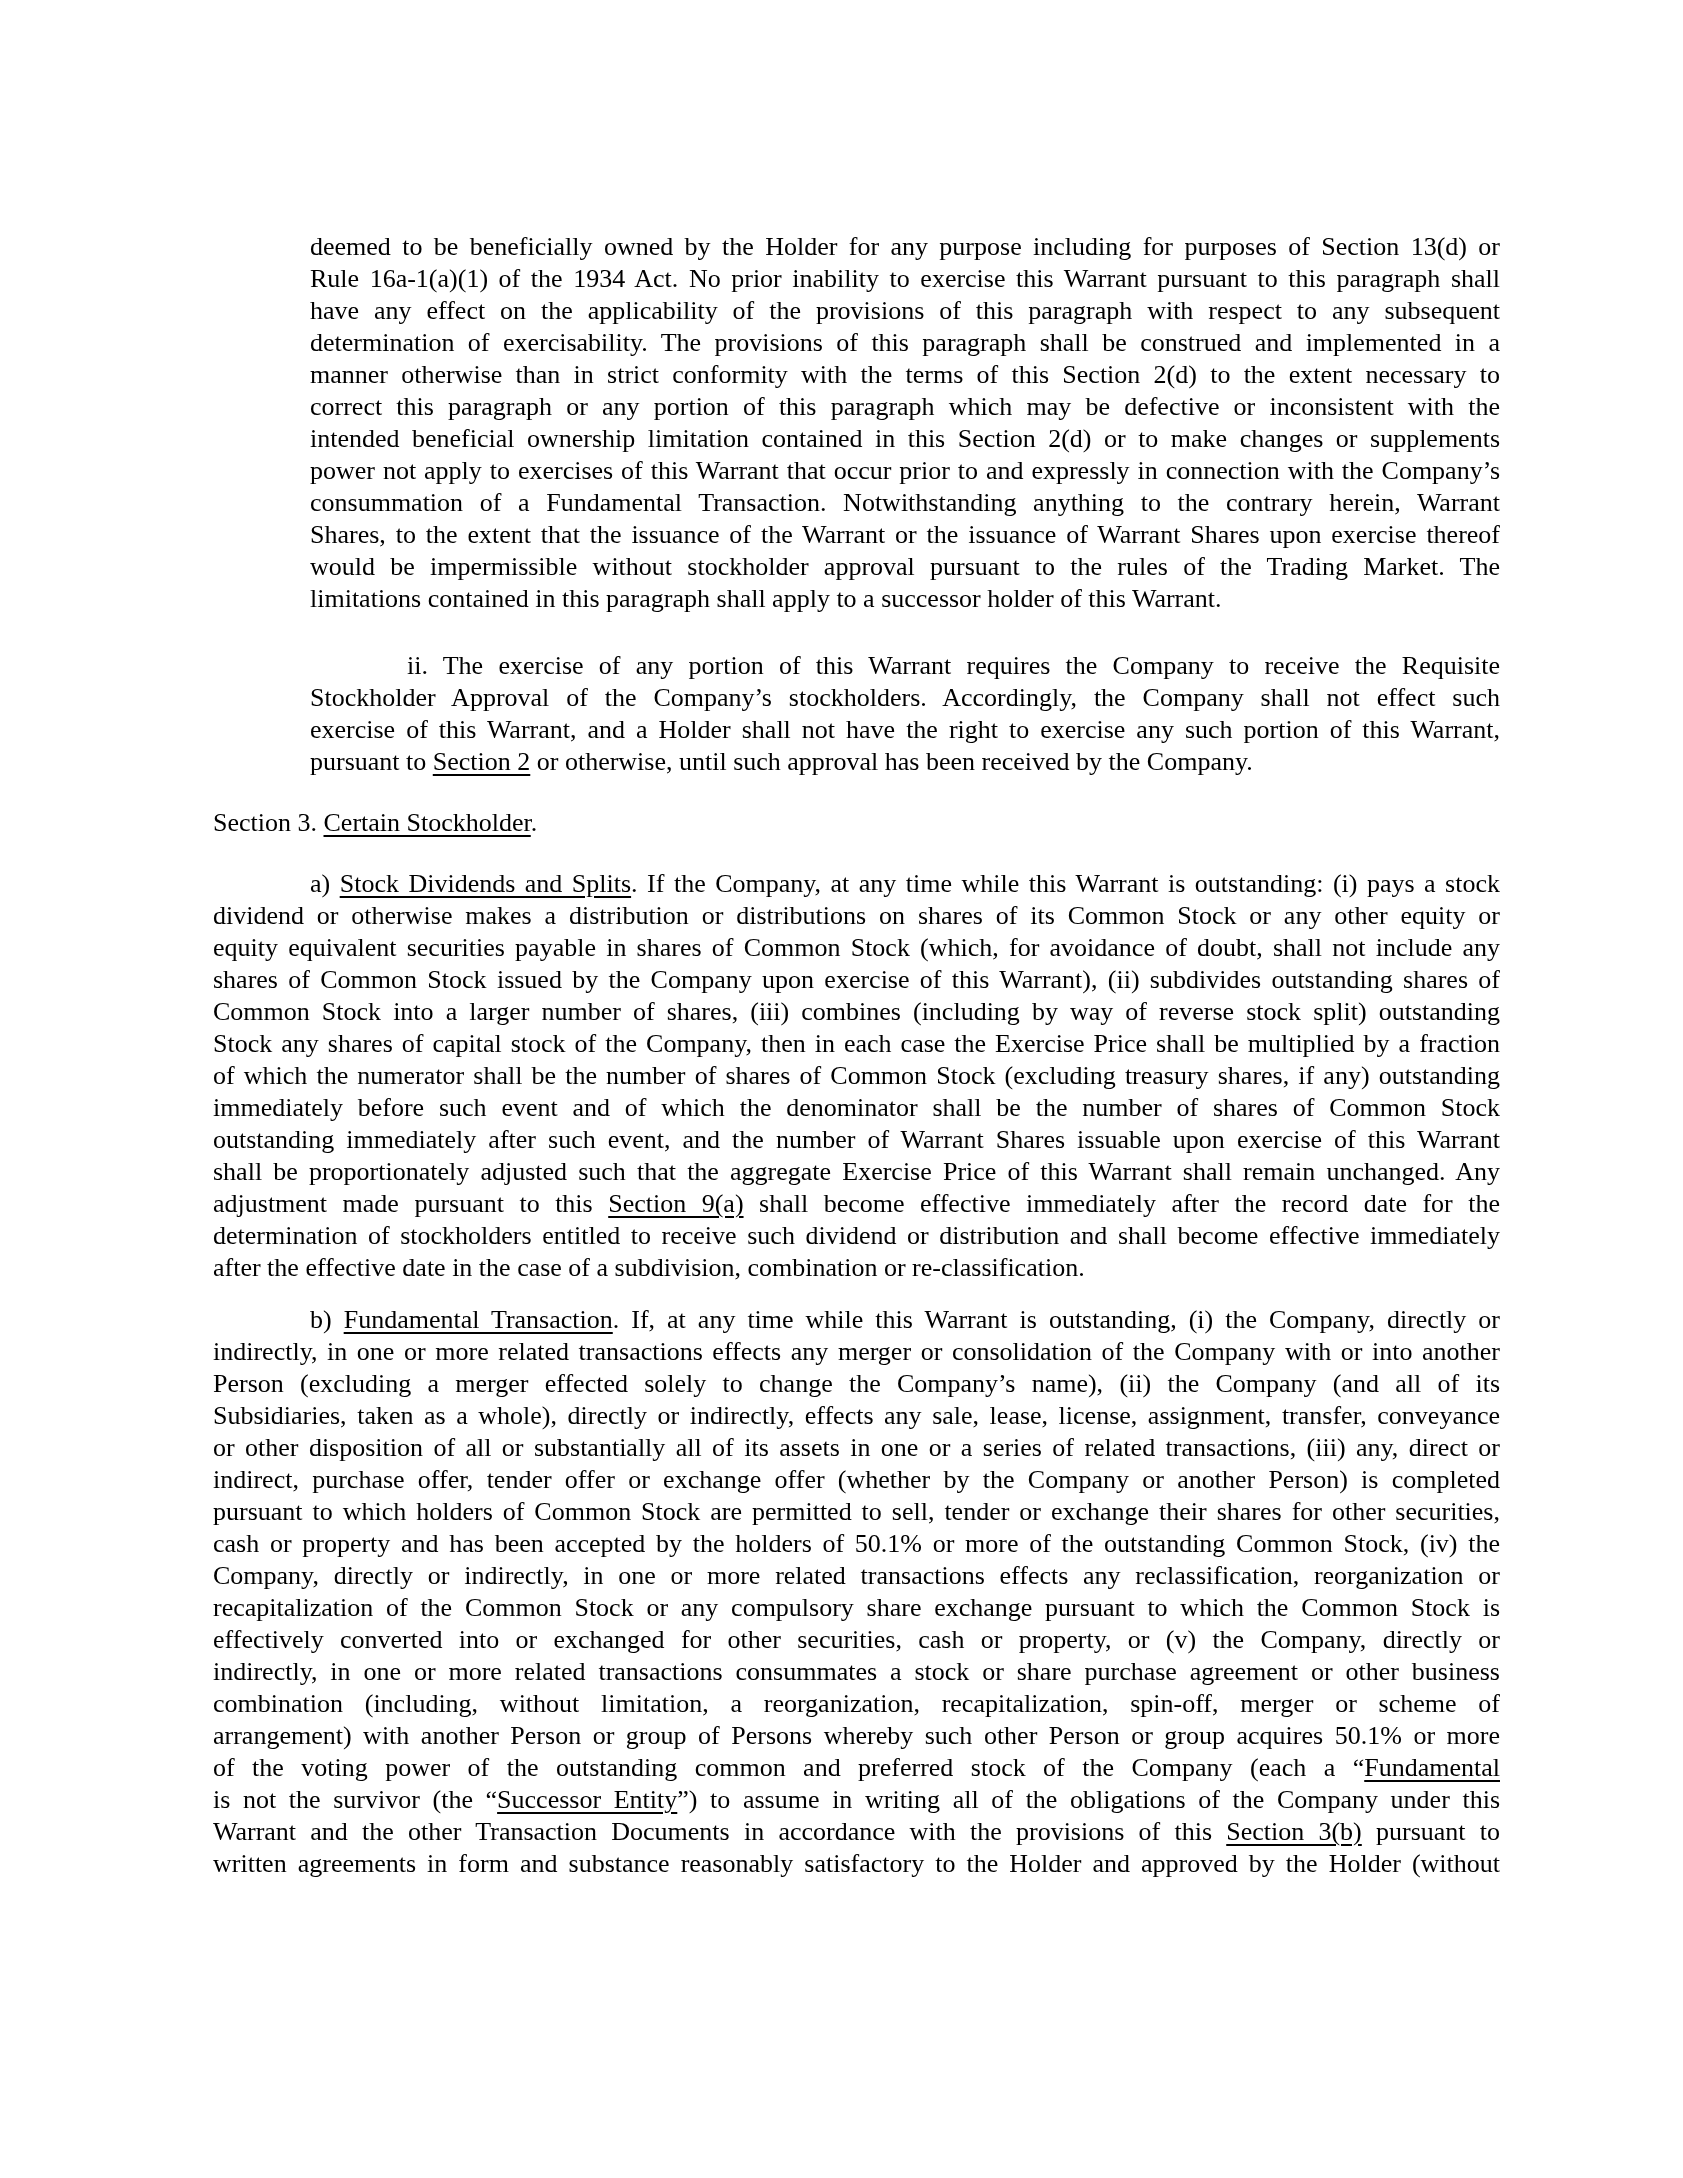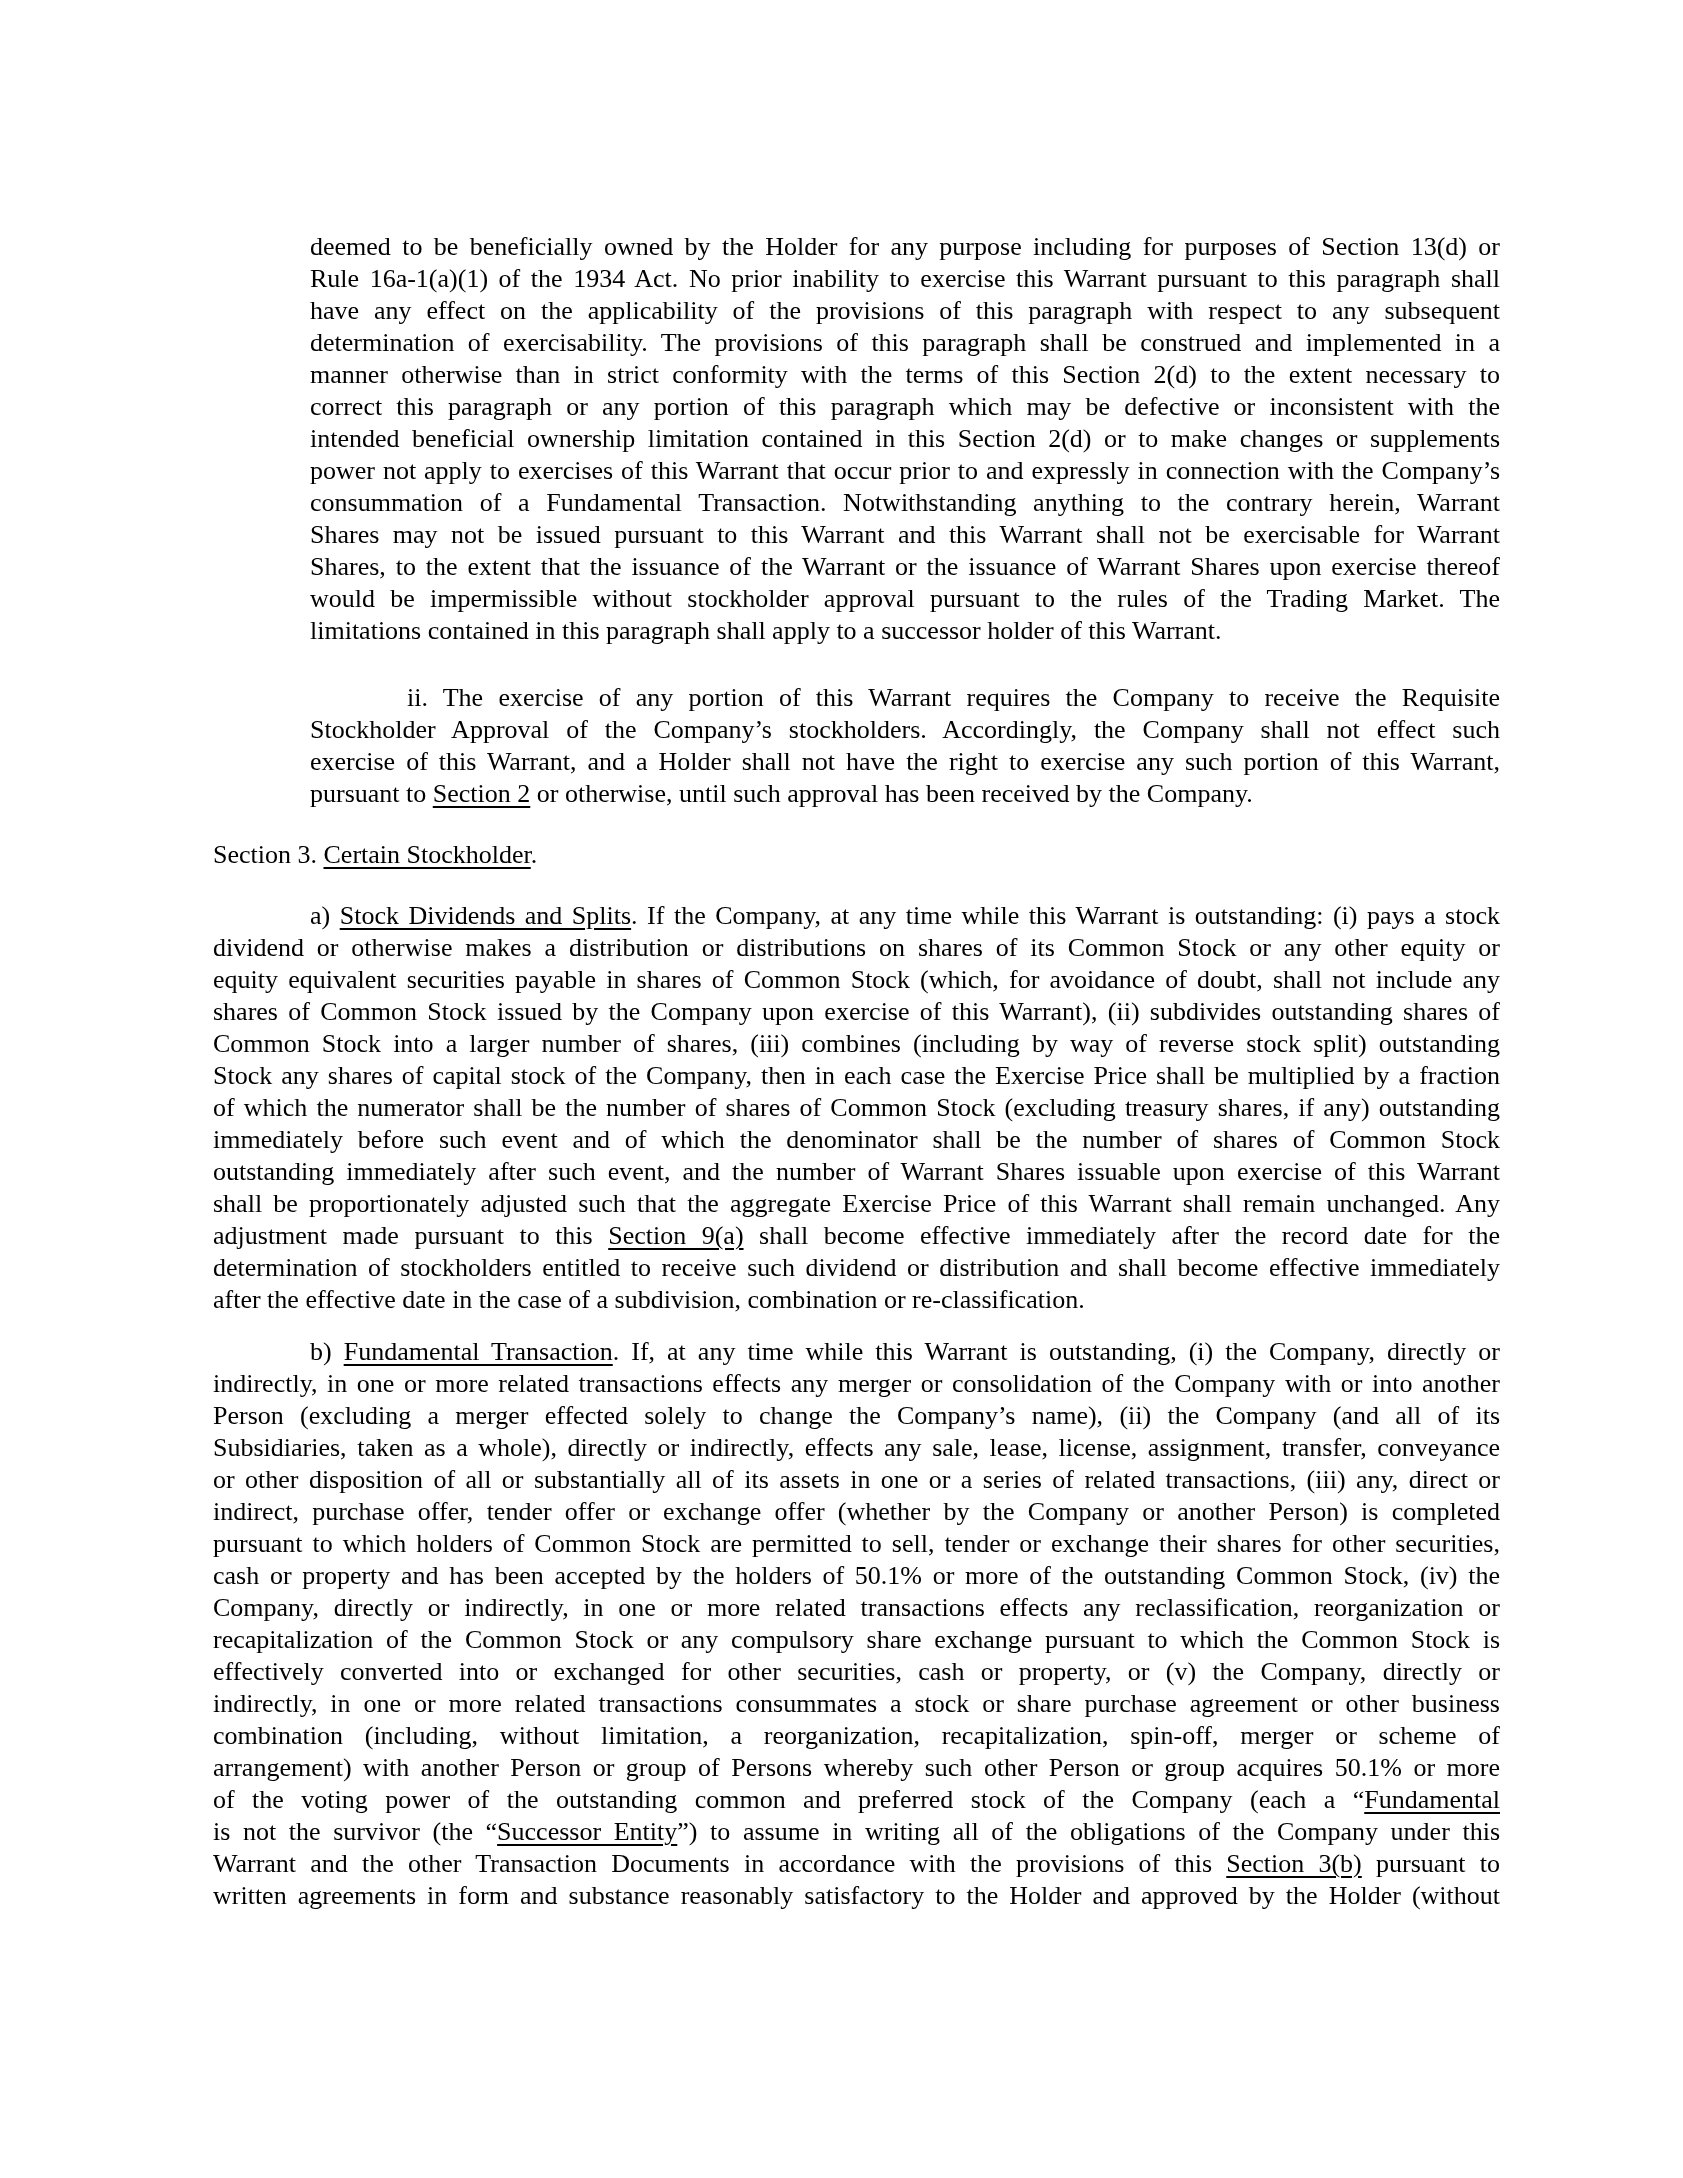--- a/index.html
+++ b/index.html
@@ -46,21 +46,20 @@
     <div class="para block-indent p1">
         <div class="line">deemed to be beneficially owned by the Holder for any purpose including for purposes of Section 13(d) or</div>
         <div class="line">Rule 16a-1(a)(1) of the 1934 Act. No prior inability to exercise this Warrant pursuant to this paragraph shall</div>
         <div class="line">have any effect on the applicability of the provisions of this paragraph with respect to any subsequent</div>
         <div class="line">determination of exercisability. The provisions of this paragraph shall be construed and implemented in a</div>
         <div class="line">manner otherwise than in strict conformity with the terms of this Section 2(d) to the extent necessary to</div>
         <div class="line">correct this paragraph or any portion of this paragraph which may be defective or inconsistent with the</div>
         <div class="line">intended beneficial ownership limitation contained in this Section 2(d) or to make changes or supplements</div>
         <div class="line">power not apply to exercises of this Warrant that occur prior to and expressly in connection with the Company’s</div>
         <div class="line">consummation of a Fundamental Transaction. Notwithstanding anything to the contrary herein, Warrant</div>
-        <div class="line">Shares may not be issued pursuant to this Warrant and this Warrant shall not be exercisable for Warrant</div>
         <div class="line">Shares, to the extent that the issuance of the Warrant or the issuance of Warrant Shares upon exercise thereof</div>
         <div class="line">would be impermissible without stockholder approval pursuant to the rules of the Trading Market. The</div>
         <div class="line endline">limitations contained in this paragraph shall apply to a successor holder of this Warrant.</div>
       </div>
     <div class="para block-indent indent-first p2">
         <div class="line">ii. The exercise of any portion of this Warrant requires the Company to receive the Requisite</div>
         <div class="line">Stockholder Approval of the Company’s stockholders. Accordingly, the Company shall not effect such</div>
         <div class="line">exercise of this Warrant, and a Holder shall not have the right to exercise any such portion of this Warrant,</div>
         <div class="line endline">pursuant to <u>Section 2</u> or otherwise, until such approval has been received by the Company.</div>
       </div>

